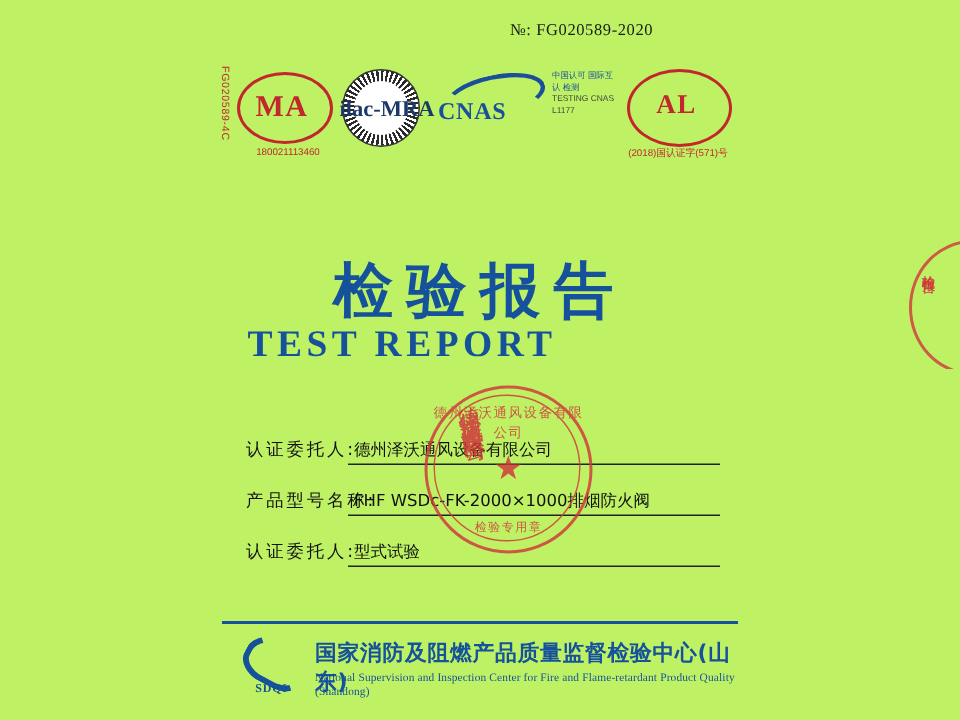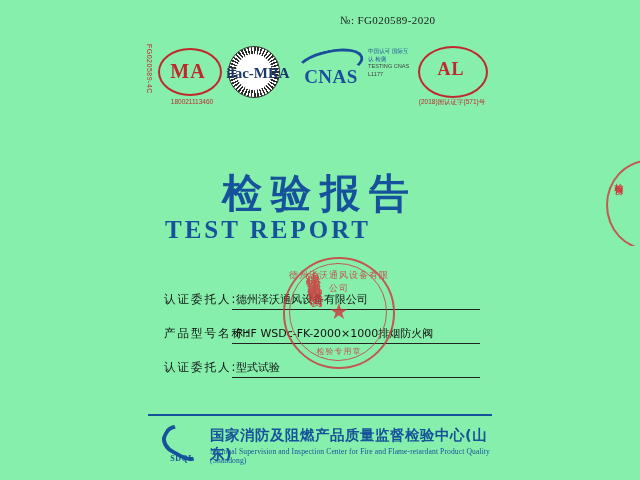--- a/index.html
+++ b/index.html
@@ -10,21 +10,21 @@
     width: 640px;
     height: 480px;
     background: #ffffff;
     font-family: "Liberation Sans", sans-serif;
     overflow: hidden;
   }
   .page {
     position: relative;
     width: 640px;
     height: 480px;
-    background: #86efac;
+    background: #bef264;
     overflow: hidden;
   }
 
   
   .report-no {
     position: absolute;
     top: 14px;
     left: 340px;
     font-size: 11px;
     color: #1a1a1a;
@@ -139,22 +139,21 @@
     border: 3px solid #1b4f9c;
     border-radius: 50%;
     border-bottom-color: transparent;
     border-left-color: transparent;
     transform: rotate(-12deg);
   }
   .cnas-text {
     position: absolute;
     left: 0; top: 16px;
     width: 78px;
-    text-align: center;
-    font-size: 19px;
+    font-size: 16px;
     font-weight: bold;
     color: #1b4f9c;
     font-family: "Liberation Serif", serif;
     letter-spacing: 0.5px;
   }
 
   .cnas-side {
     position: absolute;
     left: 228px;
     top: 6px;

